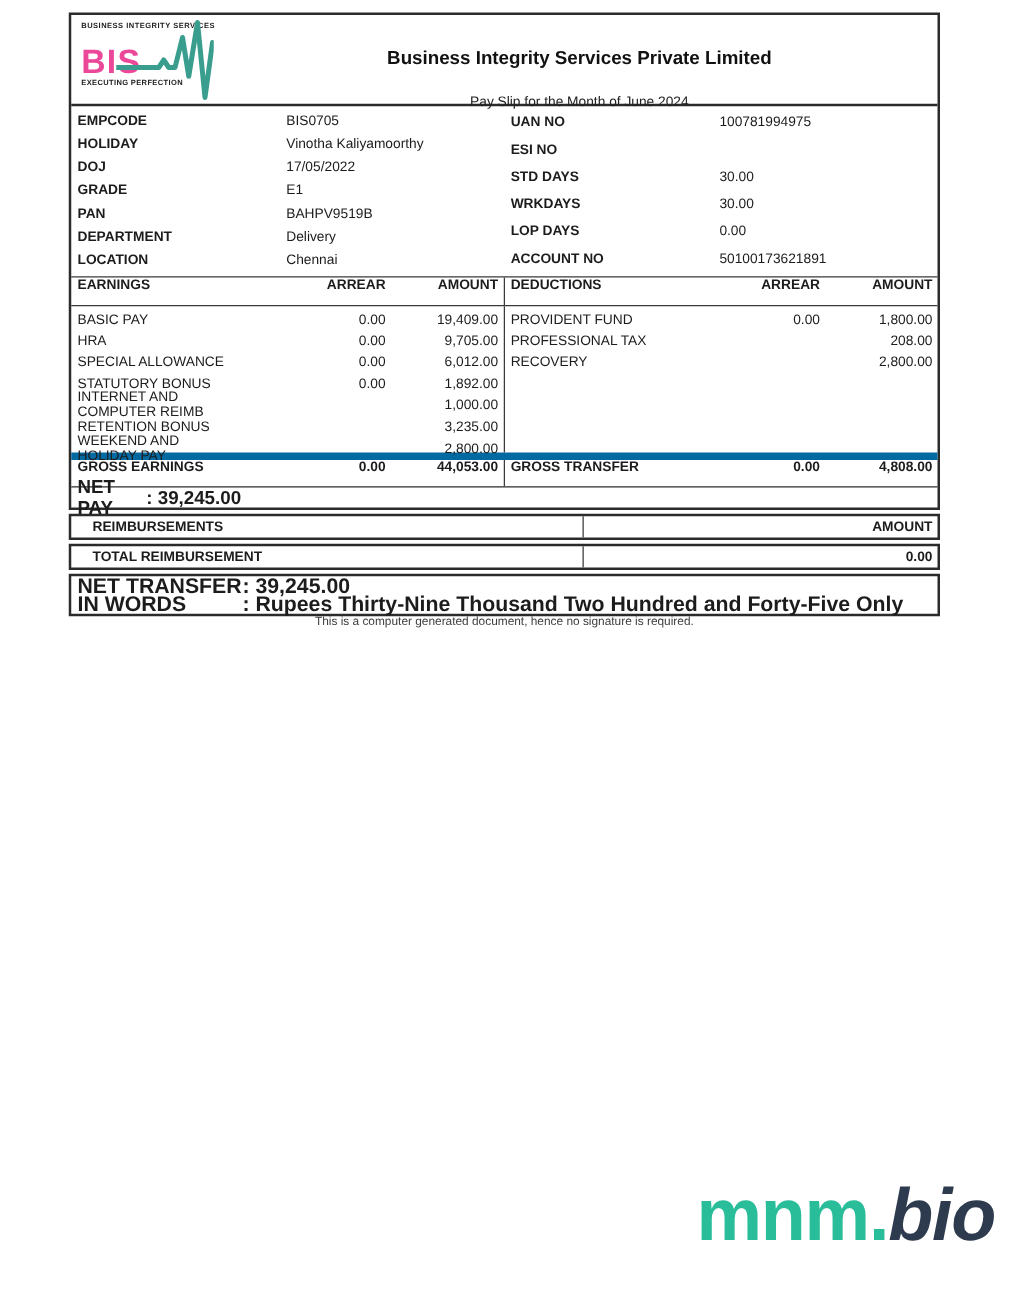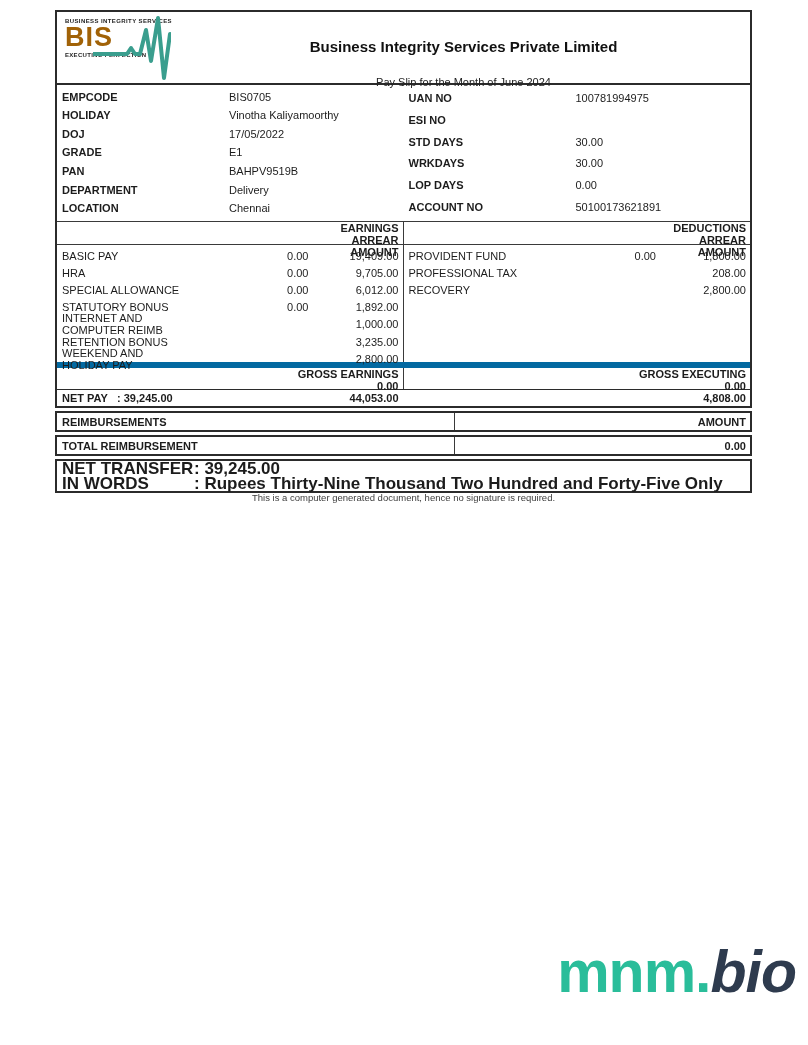--- a/index.html
+++ b/index.html
@@ -8,60 +8,60 @@
 
   .doc-wrap { position: absolute; left: 55px; top: 10px; width: 697px; }
 
   
   .main-box { border: 2px solid #2b2b2b; width: 697px; }
 
   
   .hdr { height: 73px; border-bottom: 2px solid #2b2b2b; display: flex; position: relative; }
   .logo { position: relative; width: 120px; height: 70px; padding: 6px 0 0 8px; flex: 0 0 120px; }
   .logo-top { font-size: 6px; font-weight: bold; letter-spacing: 0.4px; color: #222; white-space: nowrap; }
-  .logo-acronym { font-size: 27px; font-weight: bold; letter-spacing: 1px; color: #a16207; line-height: 26px; }
+  .logo-acronym { font-size: 27px; font-weight: bold; letter-spacing: 1px; color: #ec4899; line-height: 26px; margin-top: 12px; }
   .logo-bottom { font-size: 6px; font-weight: bold; letter-spacing: 0.3px; color: #222; margin-top: 2px; white-space: nowrap; }
   .logo-ecg { position: absolute; left: 36px; top: 2px; width: 78px; height: 68px; }
   .hdr-titles { flex: 1; display: flex; flex-direction: column; align-items: center; text-align: center; padding-top: 26px; }
   .company-name { font-size: 15px; font-weight: bold; color: #111; }
   .payslip-title { font-size: 11px; margin-top: 21px; color: #222; }
 
   
   .info { height: 137px; border-bottom: 1px solid #3a3a3a; display: flex; }
   .info-col { width: 348.5px; display: flex; flex-direction: column; justify-content: space-around; padding: 3px 0; }
   .info-row { display: flex; height: 15px; line-height: 15px; }
   .info-label { width: 172px; padding-left: 5px; font-weight: bold; font-size: 11px; }
   .info-value { flex: 1; font-size: 11px; }
 
   
   .tbl-hdr { height: 23px; border-bottom: 1px solid #3a3a3a; display: flex; }
-  .half { width: 348px; display: flex; align-items: flex-end; padding: 0 4px 0 5px; flex-direction: column; }
+  .half { width: 348px; display: flex; align-items: flex-start; padding: 0 4px 0 5px; }
   .half.left { border-right: 1px solid #3a3a3a; }
   .c-name { flex: 1; font-size: 11px; text-align: left; }
   .c-arrear { width: 120px; font-size: 11px; text-align: right; }
   .c-amount { width: 90px; font-size: 11px; text-align: right; }
   .tbl-hdr .c-name, .tbl-hdr .c-arrear, .tbl-hdr .c-amount { font-weight: bold; }
 
   
   .tbl-body { height: 123px; border-bottom: 6px solid #0369a1; display: flex; }
   .body-col { width: 348px; padding: 2px 0 0 0; }
   .body-col.left { border-right: 1px solid #3a3a3a; }
   .t-row { display: flex; height: 17.2px; align-items: center; padding: 0 4px 0 5px; }
 
   
   .gross { height: 22px; border-bottom: 1px solid #2b2b2b; display: flex; }
   .gross .half { font-weight: bold; }
   .gross .c-name, .gross .c-arrear, .gross .c-amount { font-weight: bold; }
 
   
-  .netpay { height: 16px; display: flex; align-items: center; padding-left: 5px; font-weight: bold; font-size: 11px; }
+  .netpay { height: 16px; display: flex; align-items: center; padding-left: 5px; font-weight: bold; font-size: 15px; }
   .netpay-label { display: inline-block; width: 55px; }
 
   
-  .reimb-box { border: 2px solid #2b2b2b; margin-top: 3px; height: 21px; display: flex; }
+  .reimb-box { border: 2px solid #2b2b2b; margin-top: 3px; height: 21px; display: flex; padding-left: 12px; }
   .reimb-left { width: 398px; border-right: 1px solid #3a3a3a; display: flex; align-items: center; padding-left: 5px; font-weight: bold; font-size: 11px; }
   .reimb-right { flex: 1; display: flex; align-items: center; justify-content: flex-end; padding-right: 4px; font-weight: bold; font-size: 11px; }
 
   
   .transfer-box { border: 2px solid #2b2b2b; margin-top: 3px; height: 34px; padding: 1px 0 0 5px; display: flex; flex-direction: column; justify-content: space-around; }
   .tr-row { display: flex; font-weight: bold; font-size: 17px; height: 14px; line-height: 14px; }
   .tr-label { display: inline-block; width: 132px; }
 
   
   .footer-note { position: absolute; left: 55px; top: 492px; width: 697px; text-align: center; font-size: 9.5px; color: #3d3d3d; }
@@ -221,21 +221,21 @@
       </div>
     </div>
 
     <div class="gross">
       <div class="half left">
         <span class="c-name">GROSS EARNINGS</span>
         <span class="c-arrear">0.00</span>
         <span class="c-amount">44,053.00</span>
       </div>
       <div class="half">
-        <span class="c-name">GROSS EXECUTING</span>
+        <span class="c-name">GROSS TRANSFER</span>
         <span class="c-arrear">0.00</span>
         <span class="c-amount">4,808.00</span>
       </div>
     </div>
 
     <div class="netpay">
       <span class="netpay-label">NET PAY</span>
       <span>: 39,245.00</span>
     </div>
   </div>

